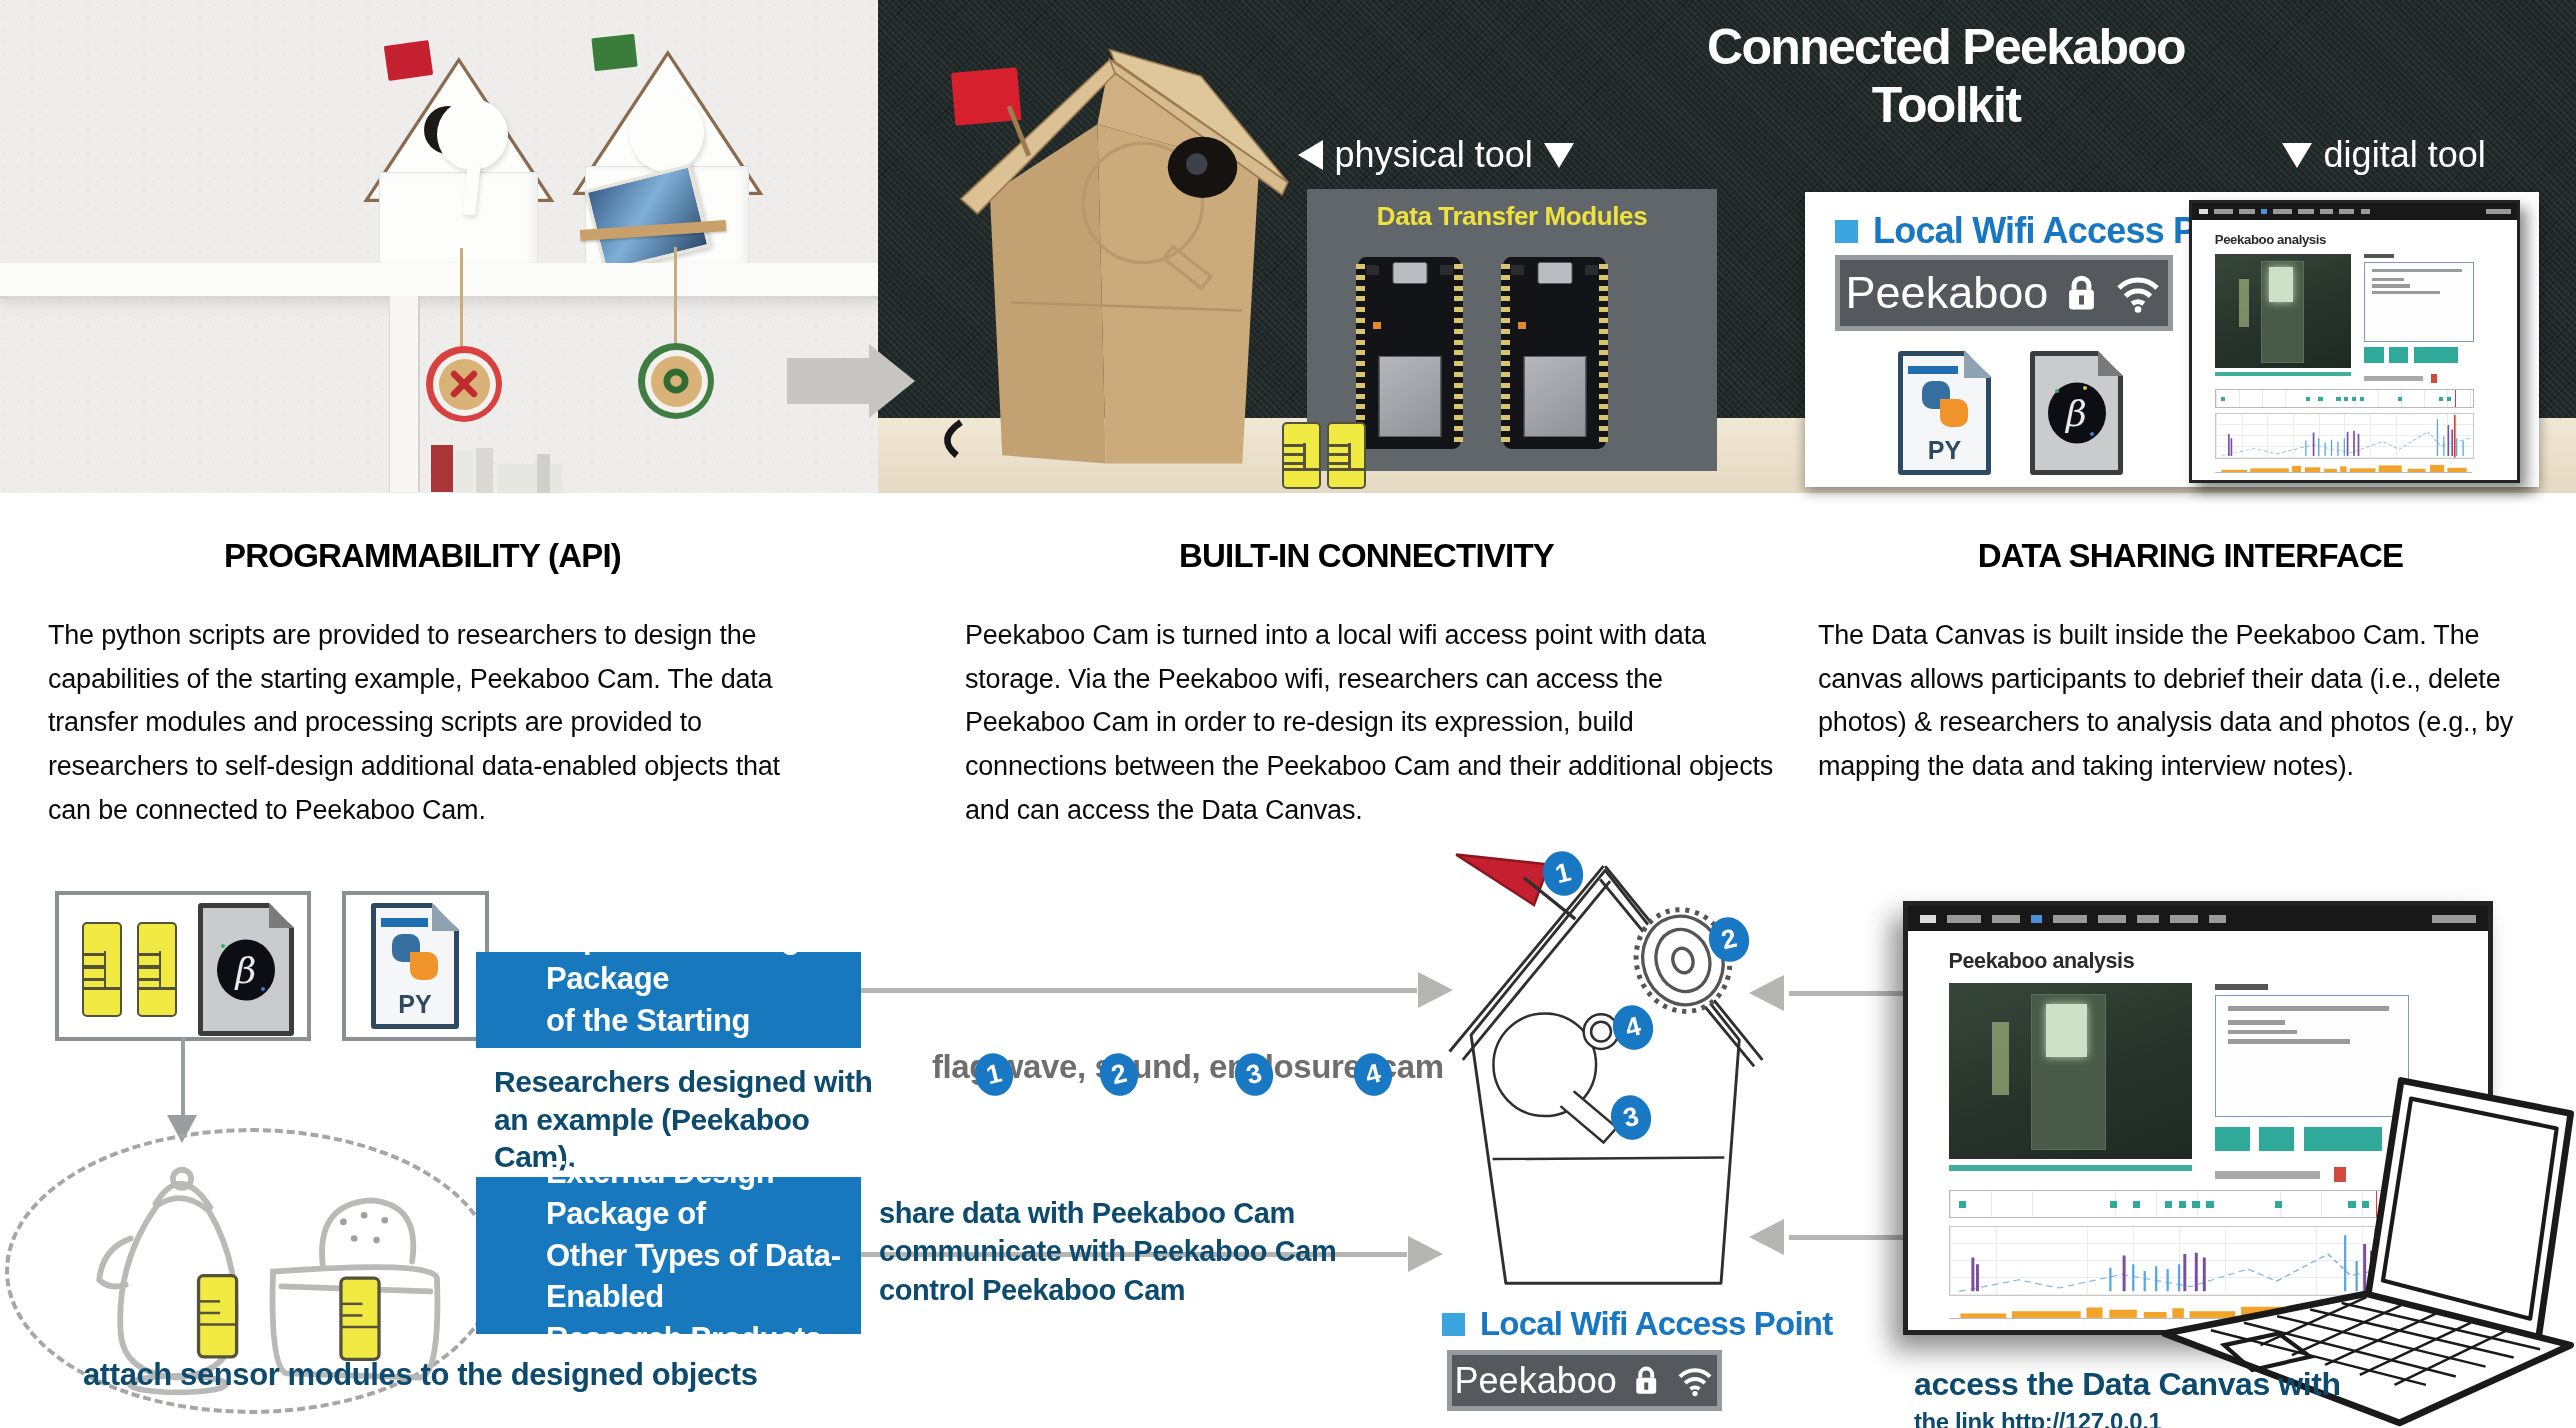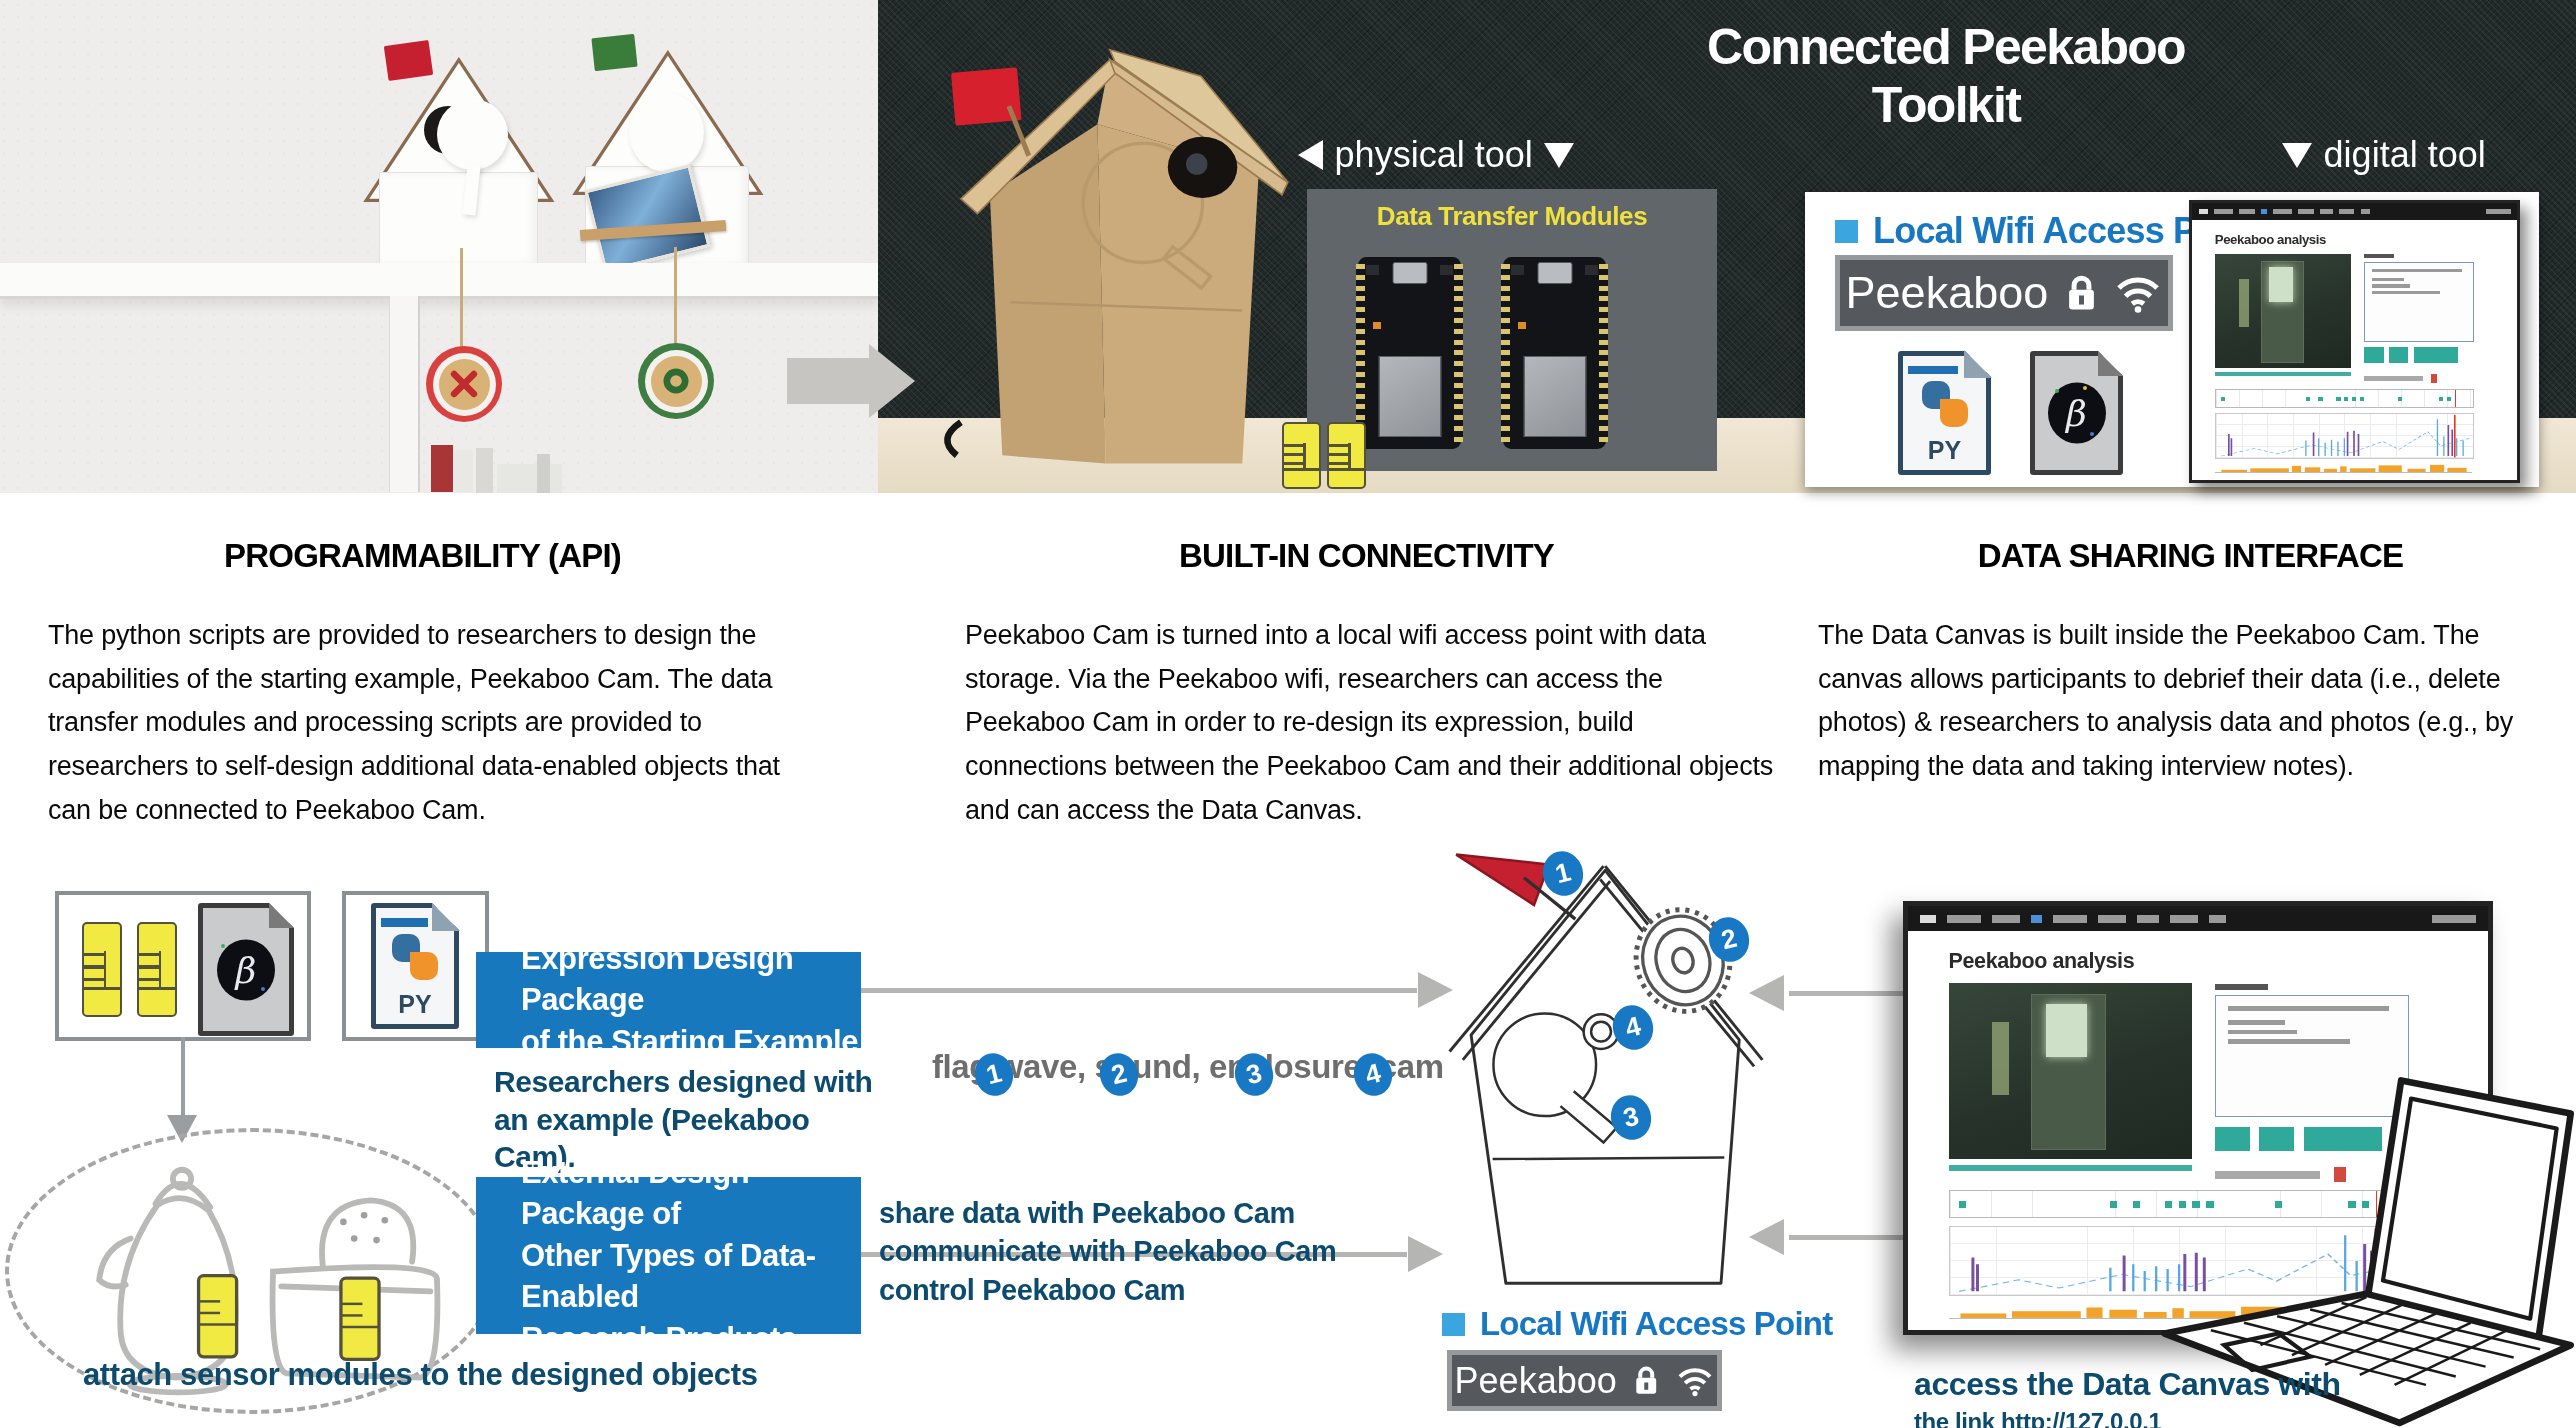--- a/index.html
+++ b/index.html
@@ -109,21 +109,21 @@
   .shot .chart svg{width:100%;height:100%;display:block;}
   .shot .orange{position:absolute;left:7%;top:92.5%;width:79%;height:4.5%;border-bottom:0.8px solid #bbb;}
   .shot .orange svg{width:100%;height:100%;display:block;}
 
   
   .col-h{font-size:33px;font-weight:700;color:#000;text-align:center;letter-spacing:-0.8px;}
   .col-b{font-size:27px;color:#0a0a0a;line-height:1.62;letter-spacing:-0.2px;}
 
   
   .frame-box{background:#fff;border:4.1px solid #8b9094;}
-  .bluebox{background:#1878be;color:#fff;font-weight:700;font-size:31px;line-height:1.34;letter-spacing:-0.4px;display:flex;flex-direction:column;justify-content:center;padding-left:45px;box-sizing:border-box;}
+  .bluebox{background:#1878be;color:#fff;font-weight:700;font-size:31px;line-height:1.34;letter-spacing:-0.4px;display:flex;flex-direction:column;justify-content:center;padding-left:70px;box-sizing:border-box;}
   .graycap{color:#0c4a6e;font-weight:700;font-size:30px;line-height:1.25;letter-spacing:-0.4px;}
   .darkcap{color:#6e6e6e;font-weight:700;font-size:33px;letter-spacing:-0.4px;margin-top:44px;}
   .hline{background:#b5b5b3;height:5px;}
   .vline{background:#9a9ea1;width:4.1px;}
   .arrowhead-r{width:0;height:0;border-style:solid;border-width:18px 0 18px 35px;border-color:transparent transparent transparent #b5b5b3;}
   .arrowhead-l{width:0;height:0;border-style:solid;border-width:18px 35px 18px 0;border-color:transparent #b5b5b3 transparent transparent;}
   .arrowhead-d{width:0;height:0;border-style:solid;border-width:28px 15.7px 0 15.7px;border-color:#9a9ea1 transparent transparent transparent;}
   .dashed-ellipse{border:4.1px dashed #a6a6a4;border-radius:50%;}
   .marker{background:#1878c4;color:#fff;font-weight:700;font-size:26.5px;border-radius:50%;display:flex;align-items:center;justify-content:center;transform:rotate(-14deg);}
 </style>

